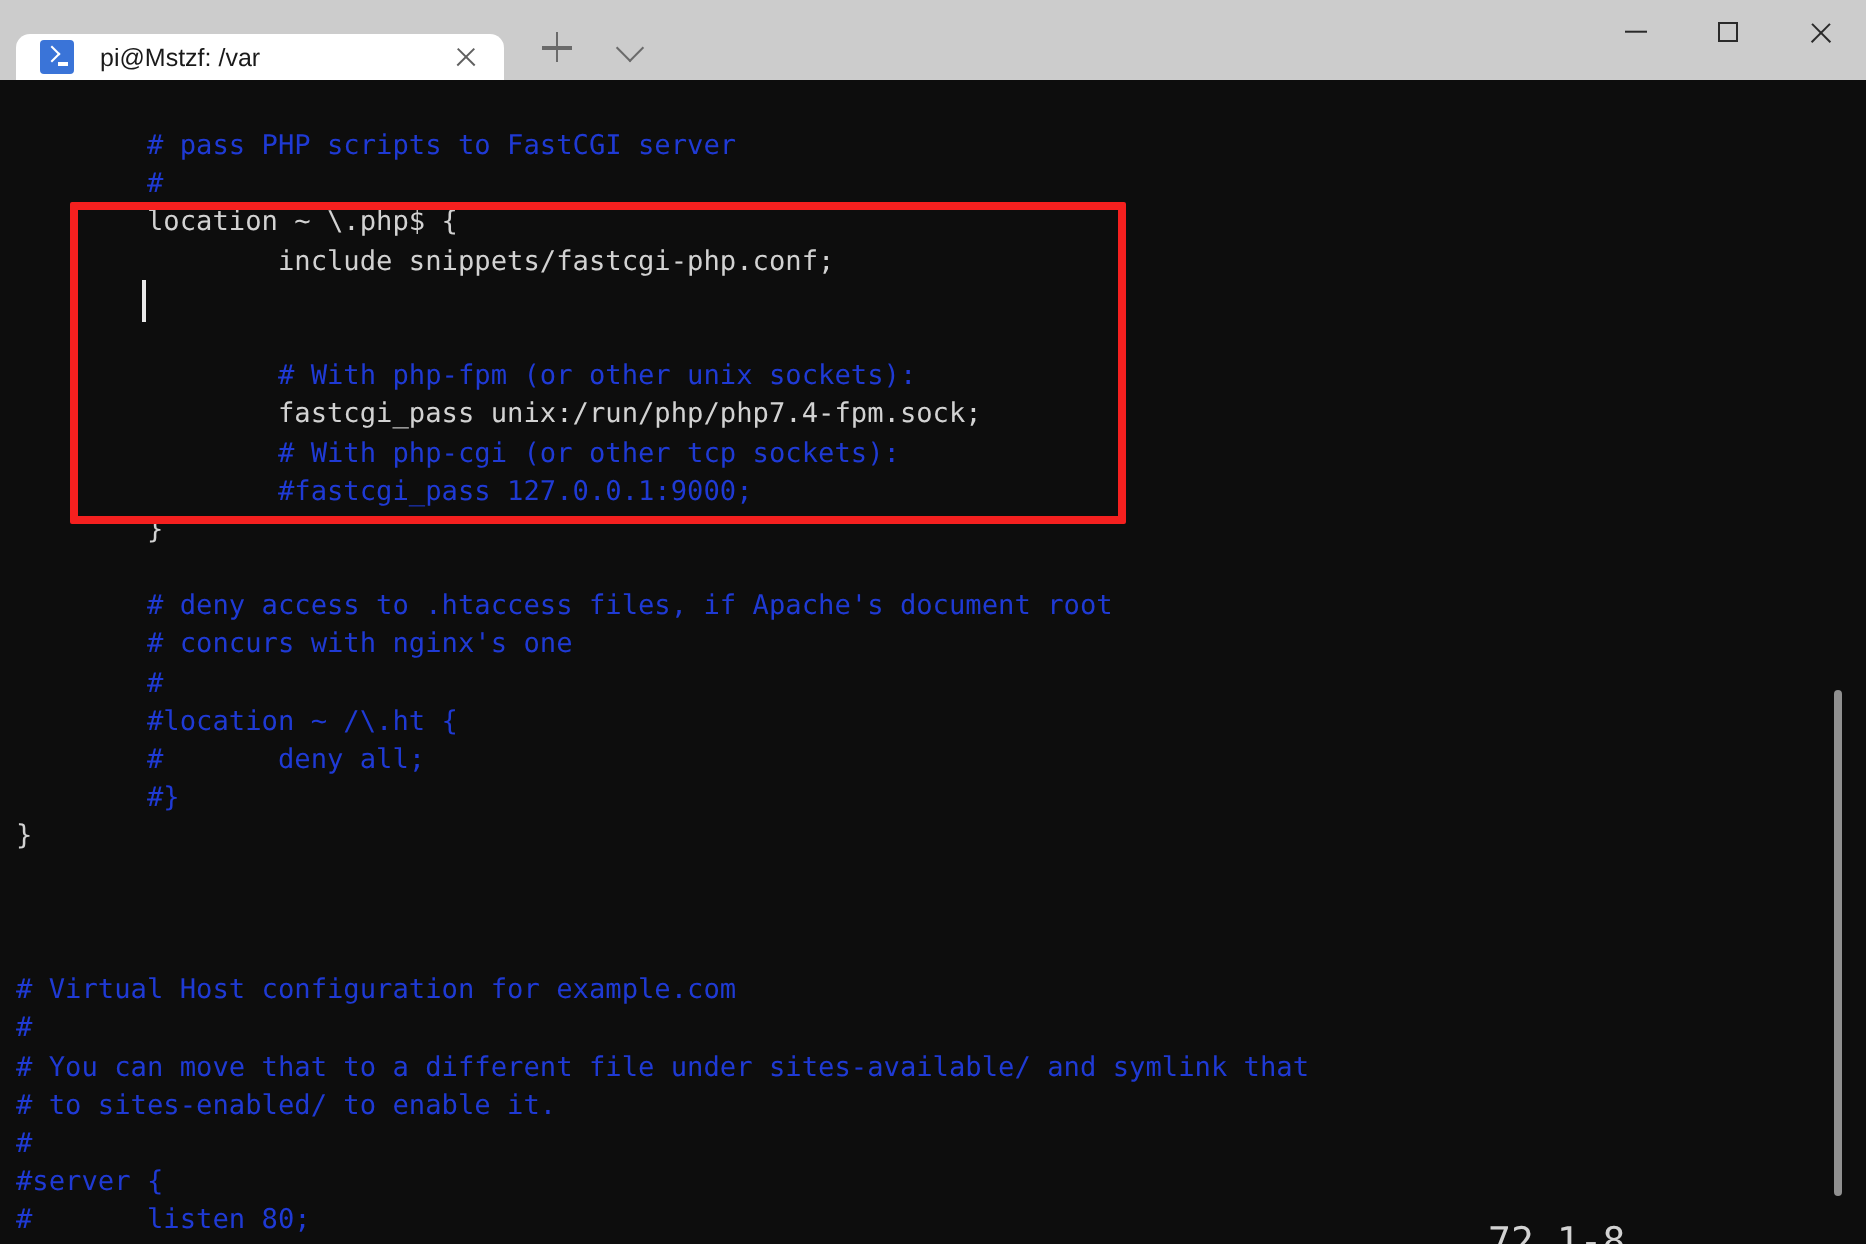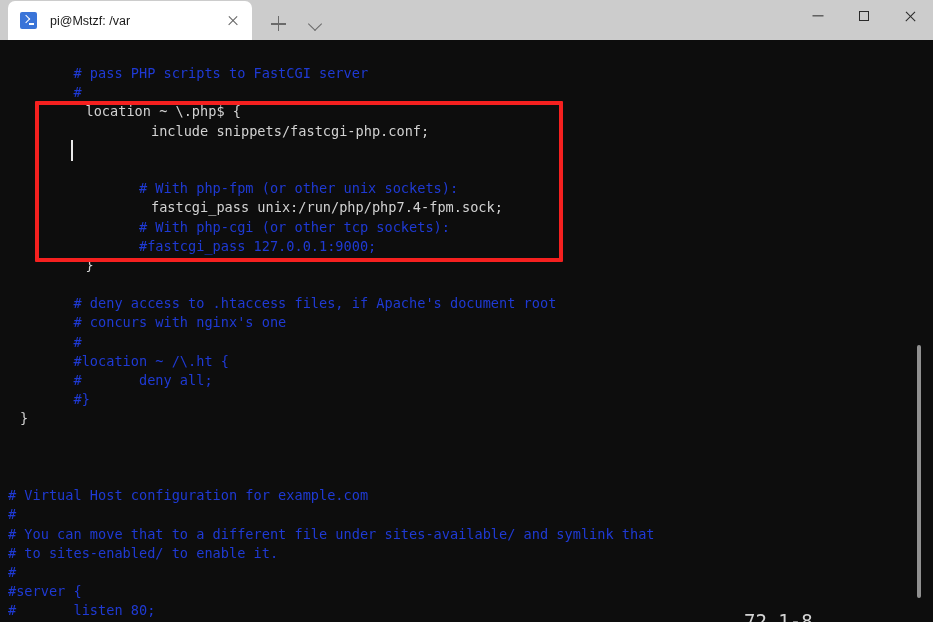--- a/index.html
+++ b/index.html
@@ -38,21 +38,21 @@
     display: flex;
     align-items: flex-end;
     height: 40px;
     flex: 0 0 auto;
   }
 
   .tab {
     position: relative;
     display: flex;
     align-items: center;
-    height: 39px;
+    height: 23px;
     width: 244px;
     margin-left: 8px;
     background: #ffffff;
     border-radius: 7px 7px 0 0;
     padding: 0 0 0 12px;
     box-sizing: border-box;
   }
 
   .tab-icon {
     width: 17px;
@@ -202,21 +202,21 @@
     white-space: pre;
     letter-spacing: 0px;
   }
 
   .line {
     height: 19.2px;
     padding-left: 8px;
     color: #cfcfcf;
   }
   .line.comment { color: #1f3ad4; }
-  .line.code    { color: #d2d2d2; margin-left: 12px; }
+  .line.code    { color: #d2d2d2; }
   .line.blank   { color: transparent; }
 
   
   .highlight-box {
     position: absolute;
     left: 35px;
     top: 61px;
     width: 528px;
     height: 161px;
     border: 4px solid #f5201f;

